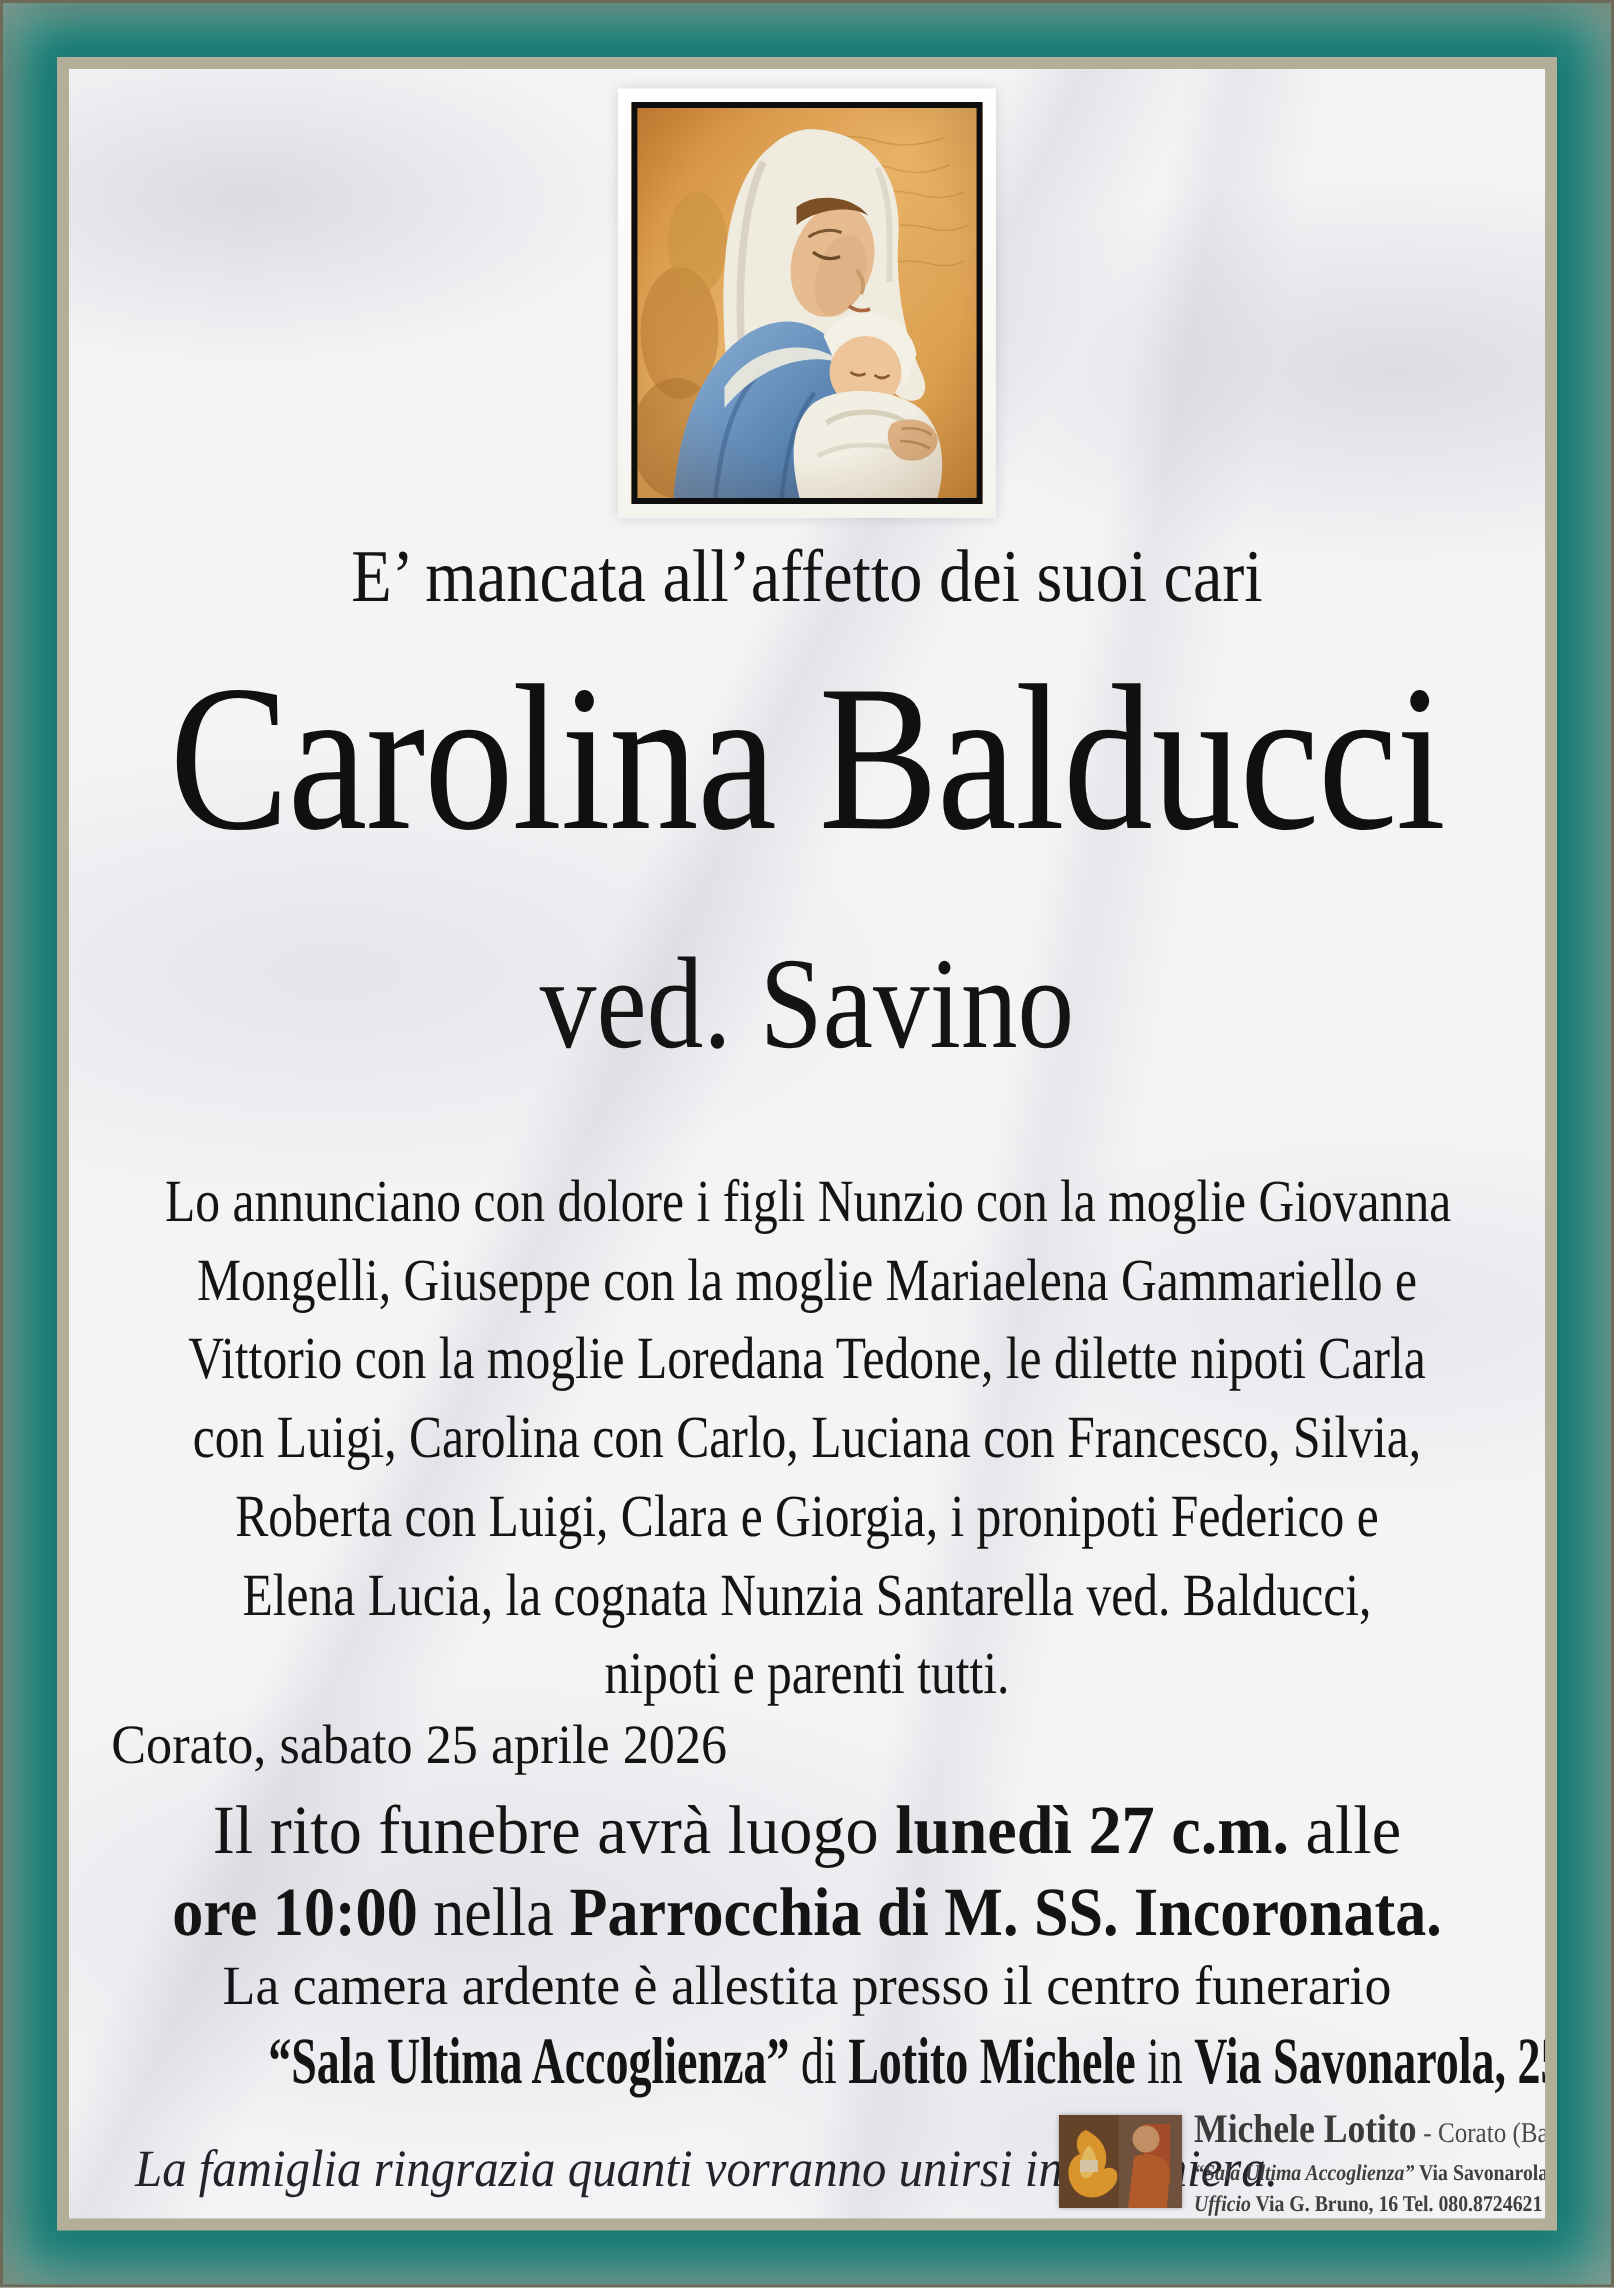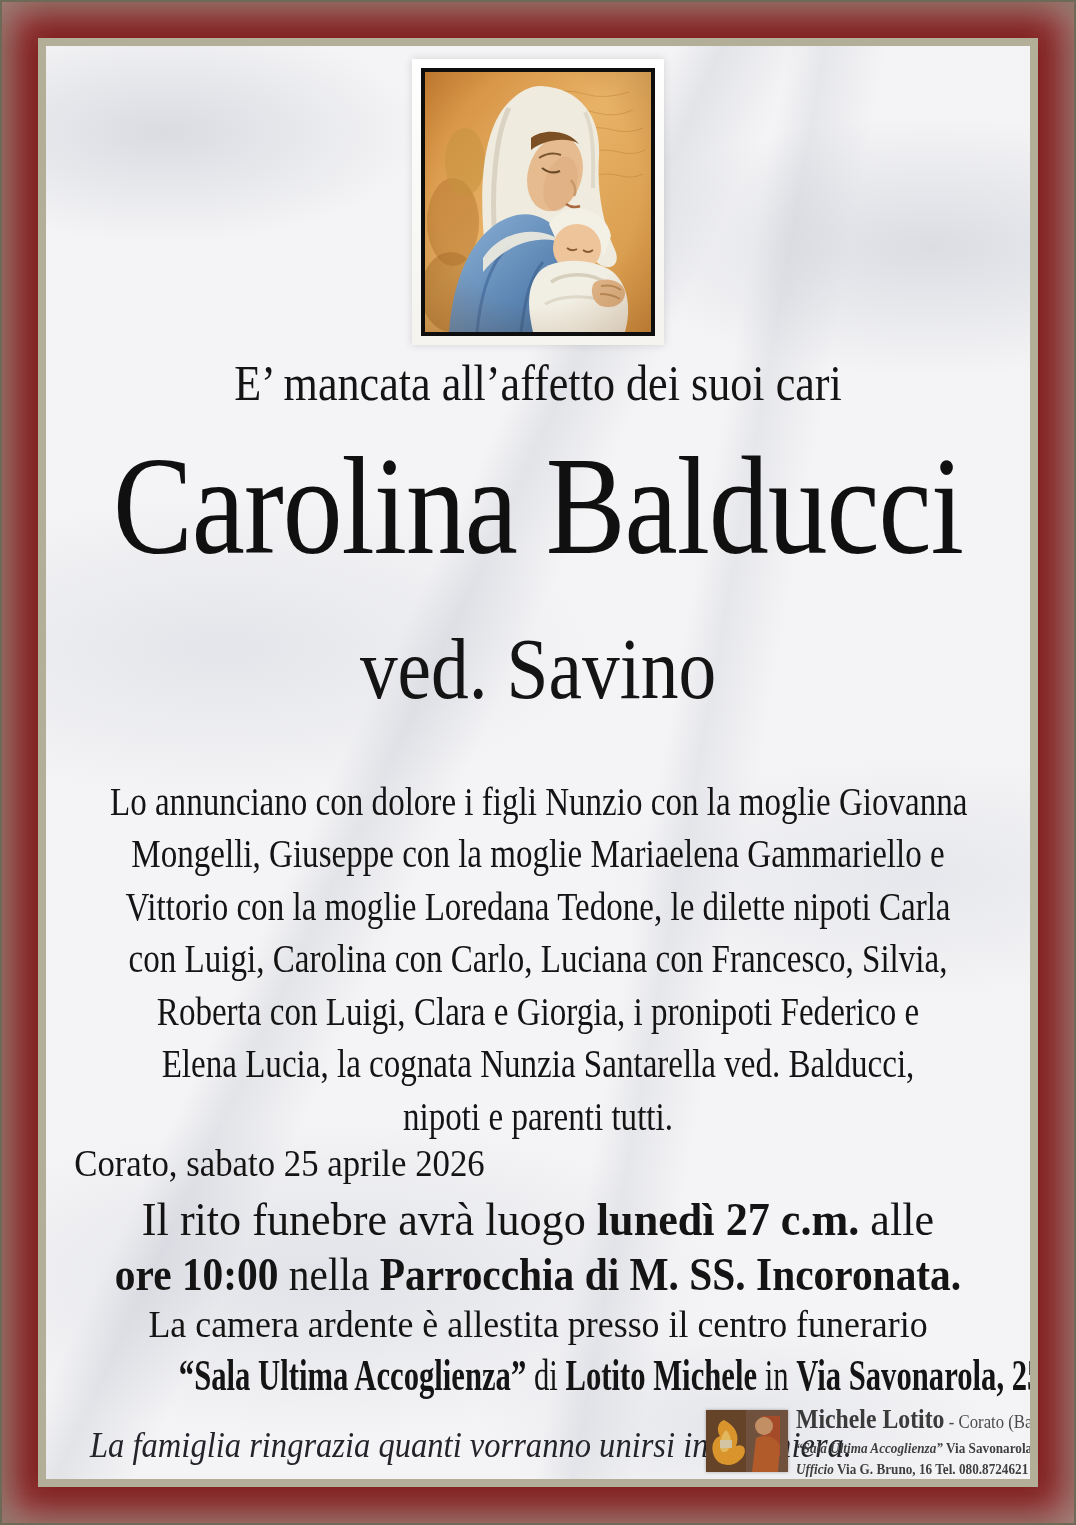--- a/index.html
+++ b/index.html
@@ -4,21 +4,21 @@
 <style>
   html,body { margin:0; padding:0; }
   body {
     width:1076px; height:1525px; position:relative;
     font-family:"Liberation Serif", serif;
     background:#ffffff;
   }
   
   .poster {
     position:absolute; inset:0;
-    background:#7f1d1d;
+    background:#0f766e;
     box-shadow:
       inset 0 0 0 2px #6e6a58,
       inset 12px 12px 20px rgba(105,100,75,.38),
       inset -12px -12px 20px rgba(105,100,75,.30),
       inset 0 0 48px rgba(255,255,255,.70);
   }
   .mat-line {
     position:absolute; inset:38px;
     border:8px solid #b2ae97;
     box-shadow: inset 0 0 0 1px #c9c5b0;

